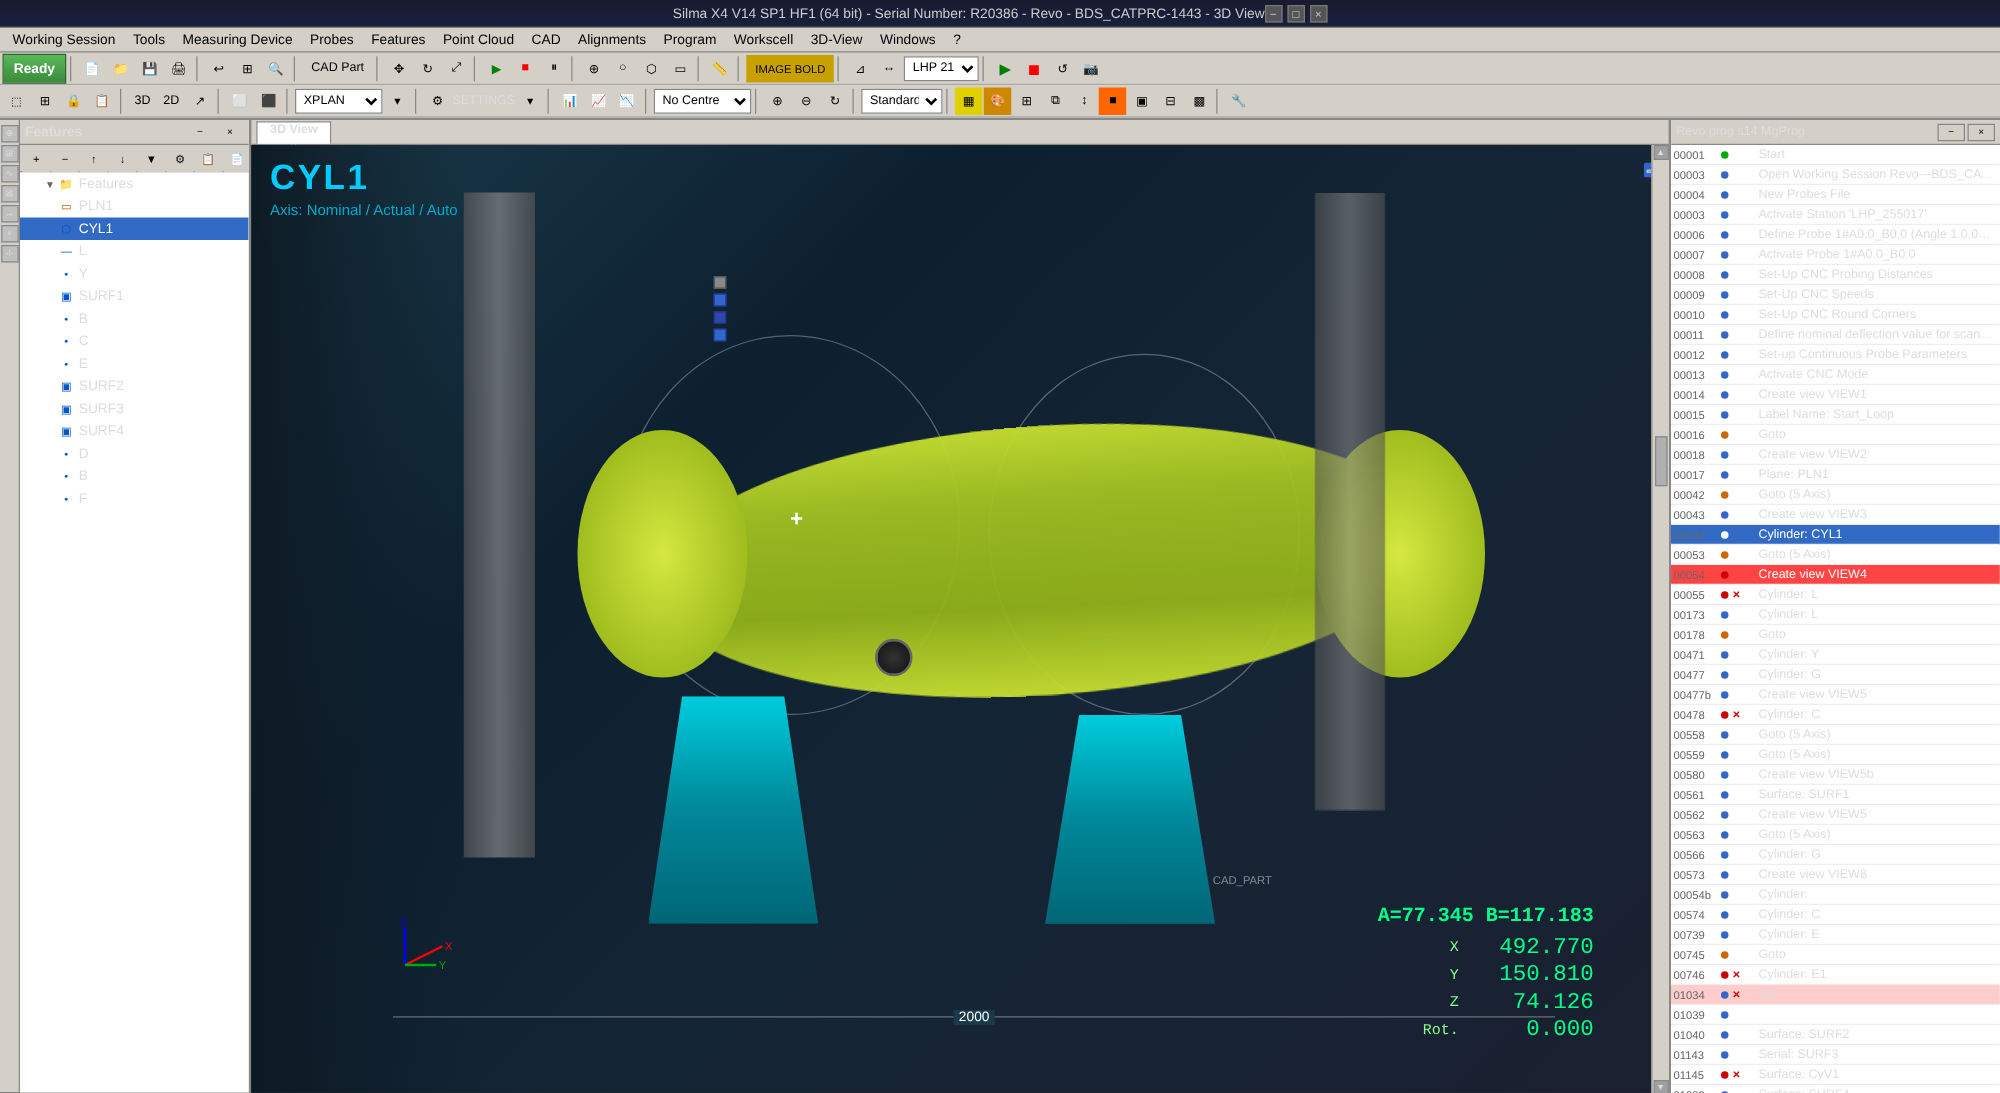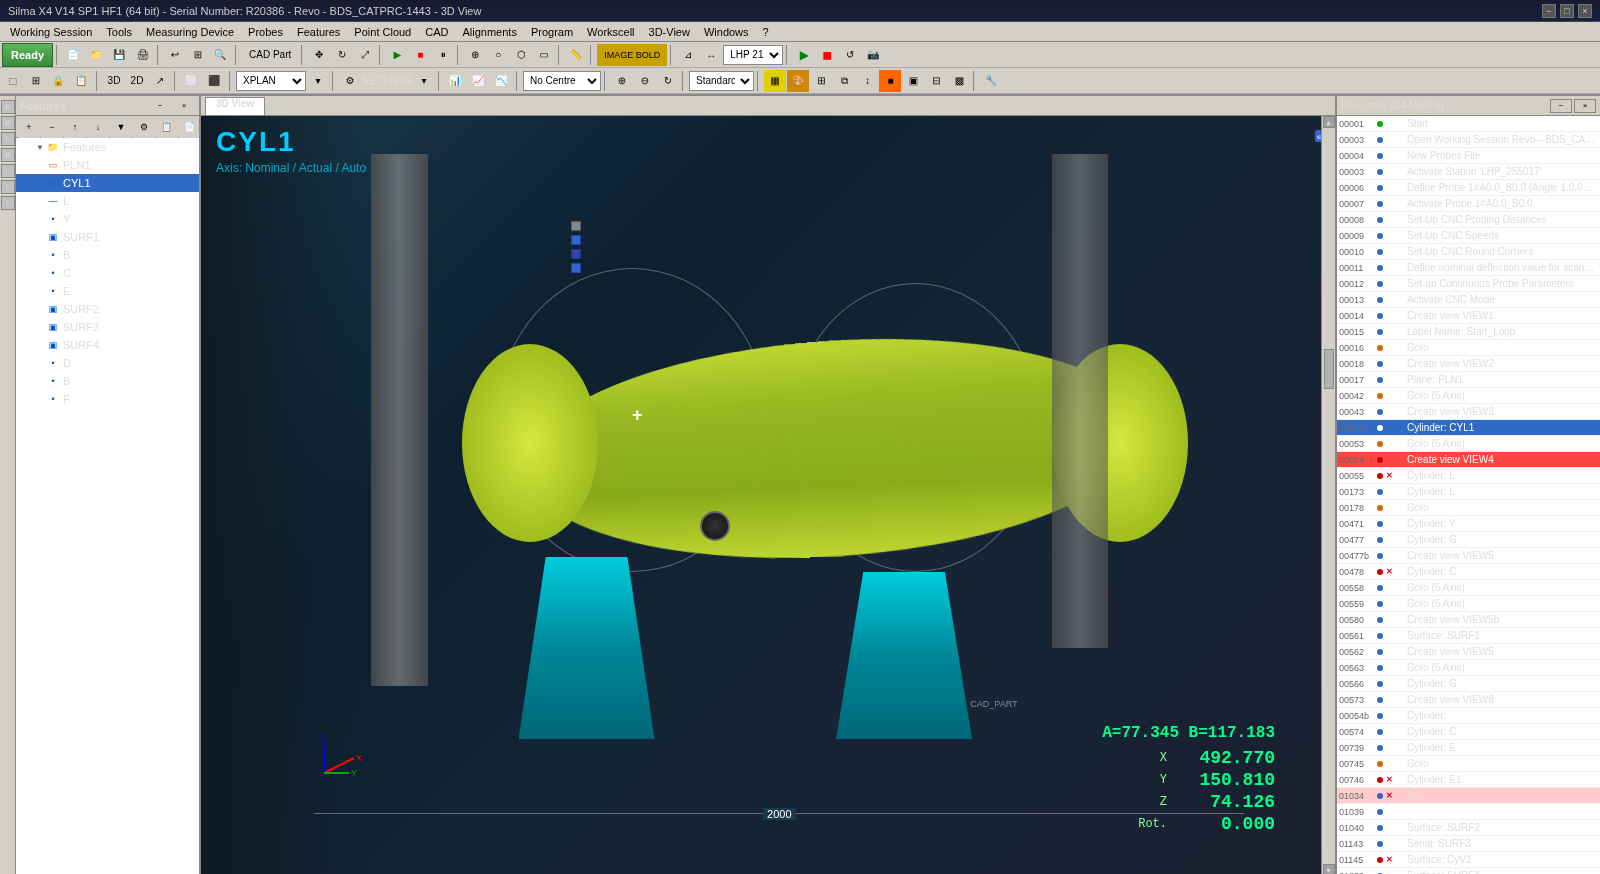--- a/index.html
+++ b/index.html
@@ -8,21 +8,21 @@
     
     #titlebar {
       height: 22px;
       background: linear-gradient(180deg, #1a1a2e 0%, #16213e 100%);
       display: flex;
       align-items: center;
       padding: 0 8px;
       color: #ccc;
       font-size: 11px;
       border-bottom: 1px solid #444;
-      justify-content: space-between;
+      justify-content: center;
     }
     #titlebar-controls { display: flex; gap: 4px; }
     #titlebar-controls span {
       width: 14px; height: 14px; display: inline-flex; align-items: center; justify-content: center;
       background: #555; cursor: pointer; font-size: 9px; color: #ccc; border: 1px solid #777;
     }
 
     
     #menubar {
       height: 20px;
@@ -231,21 +231,21 @@
       bottom: 40px;
       right: 60px;
       text-align: right;
       color: #00ff88;
       font-size: 13px;
       font-family: 'Courier New', monospace;
     }
     .coords-overlay .ab-line { font-size: 16px; font-weight: bold; margin-bottom: 6px; }
     .coords-overlay .coord-row { display: flex; justify-content: flex-end; align-items: center; gap: 8px; margin: 2px 0; }
     .coords-overlay .coord-label { color: #88ff88; font-size: 12px; width: 30px; }
-    .coords-overlay .coord-val { color: #00ff88; font-size: 18px; font-weight: bold; min-width: 100px; text-align: right; }
+    .coords-overlay .coord-val { color: #00ff88; font-size: 18px; font-weight: normal; min-width: 100px; text-align: right; }
     
     .crosshair {
       position: absolute;
       top: 38%;
       left: 38%;
       width: 16px;
       height: 16px;
       color: white;
       font-size: 18px;
       font-weight: bold;

